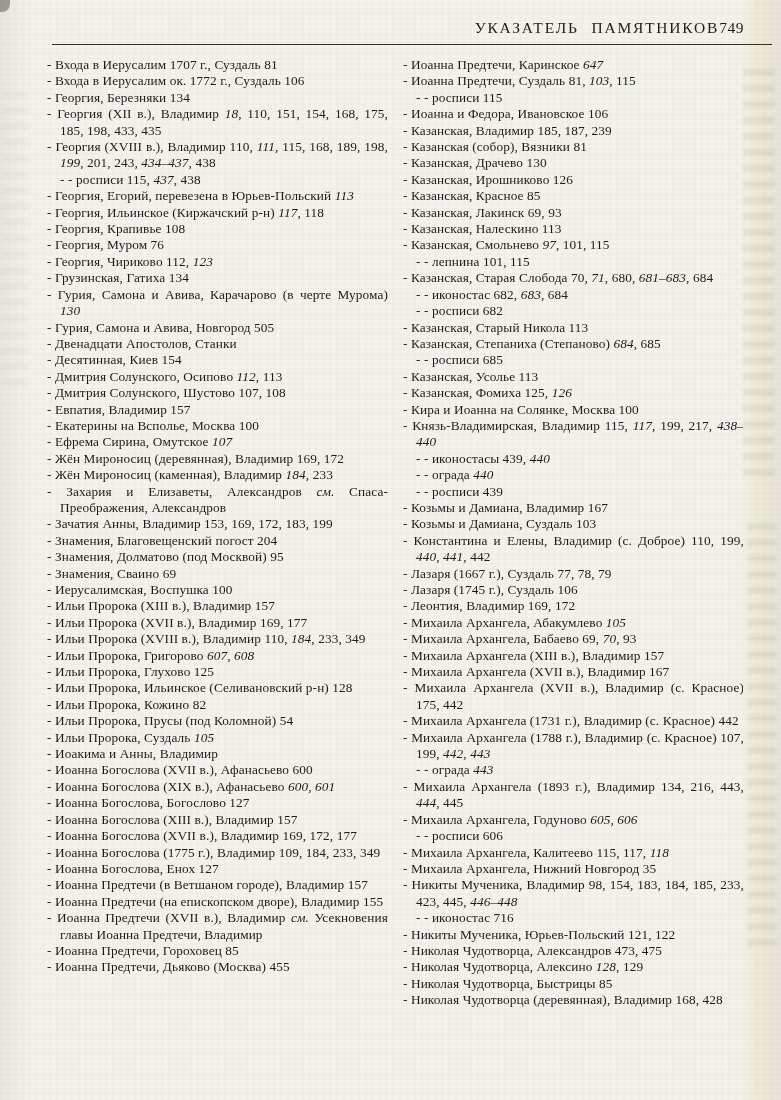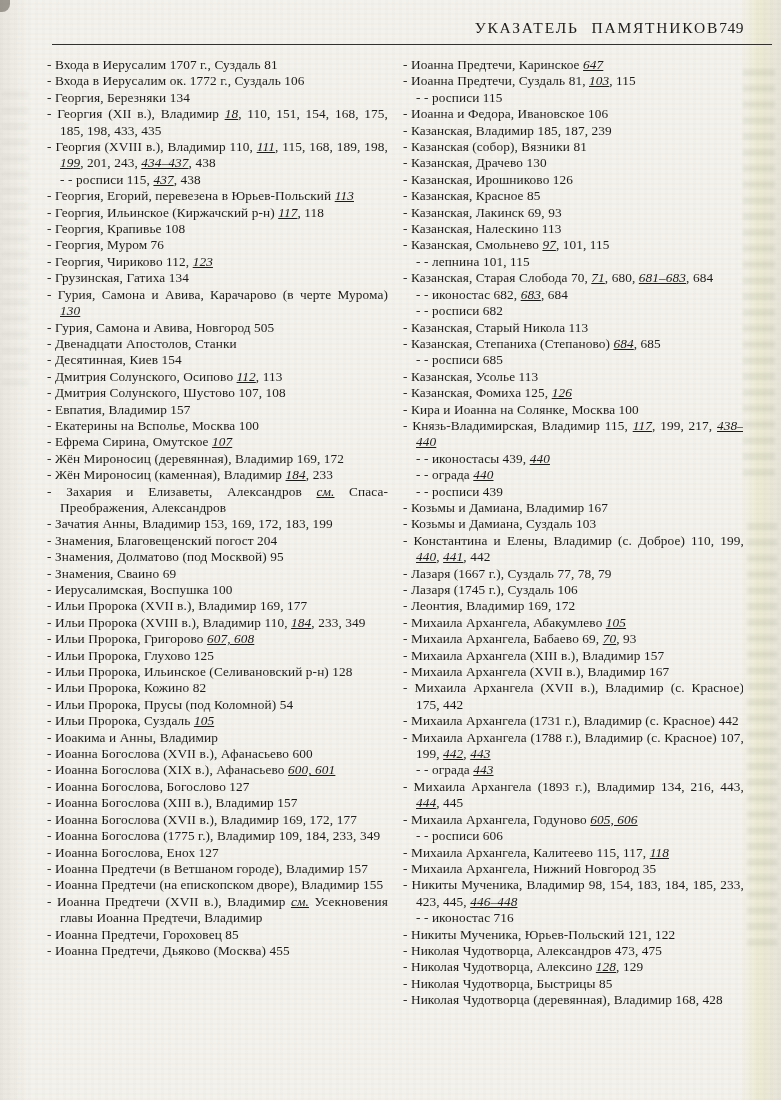--- a/index.html
+++ b/index.html
@@ -89,21 +89,20 @@
     text-indent: -13px;
     letter-spacing: 0.1px;
     hyphens: auto;
     -webkit-hyphens: auto;
   }
   .entry.sub {
     margin-left: 13px;
   }
   .entry i {
     font-style: italic;
-    text-decoration: underline;
   }
 </style>
 </head>
 <body>
 
 <div class="paper-texture"></div>
 <div class="bleed b1"></div>
 <div class="bleed b2"></div>
 <div class="bleed b3"></div>
 <div class="corner-mark"></div>
@@ -137,20 +136,21 @@
       <div class="entry"><span>- Екатерины на Всполье, Москва 100</span></div>
       <div class="entry"><span>- Ефрема Сирина, Омутское </span><i>107</i></div>
       <div class="entry"><span>- Жён Мироносиц (деревянная), Владимир 169, 172</span></div>
       <div class="entry"><span>- Жён Мироносиц (каменная), Владимир </span><i>184</i><span>, 233</span></div>
       <div class="entry"><span>- Захария и Елизаветы, Александров </span><i>см.</i><span> Спаса-Преображения, Александров</span></div>
       <div class="entry"><span>- Зачатия Анны, Владимир 153, 169, 172, 183, 199</span></div>
       <div class="entry"><span>- Знамения, Благовещенский погост 204</span></div>
       <div class="entry"><span>- Знамения, Долматово (под Москвой) 95</span></div>
       <div class="entry"><span>- Знамения, Сваино 69</span></div>
       <div class="entry"><span>- Иерусалимская, Воспушка 100</span></div>
+      <div class="entry"><span>- Ильи Пророка (XIII в.), Владимир 157</span></div>
       <div class="entry"><span>- Ильи Пророка (XVII в.), Владимир 169, 177</span></div>
       <div class="entry"><span>- Ильи Пророка (XVIII в.), Владимир 110, </span><i>184</i><span>, 233, 349</span></div>
       <div class="entry"><span>- Ильи Пророка, Григорово </span><i>607, 608</i></div>
       <div class="entry"><span>- Ильи Пророка, Глухово 125</span></div>
       <div class="entry"><span>- Ильи Пророка, Ильинское (Селивановский р-н) 128</span></div>
       <div class="entry"><span>- Ильи Пророка, Кожино 82</span></div>
       <div class="entry"><span>- Ильи Пророка, Прусы (под Коломной) 54</span></div>
       <div class="entry"><span>- Ильи Пророка, Суздаль </span><i>105</i></div>
       <div class="entry"><span>- Иоакима и Анны, Владимир</span></div>
       <div class="entry"><span>- Иоанна Богослова (XVII в.), Афанасьево 600</span></div>

